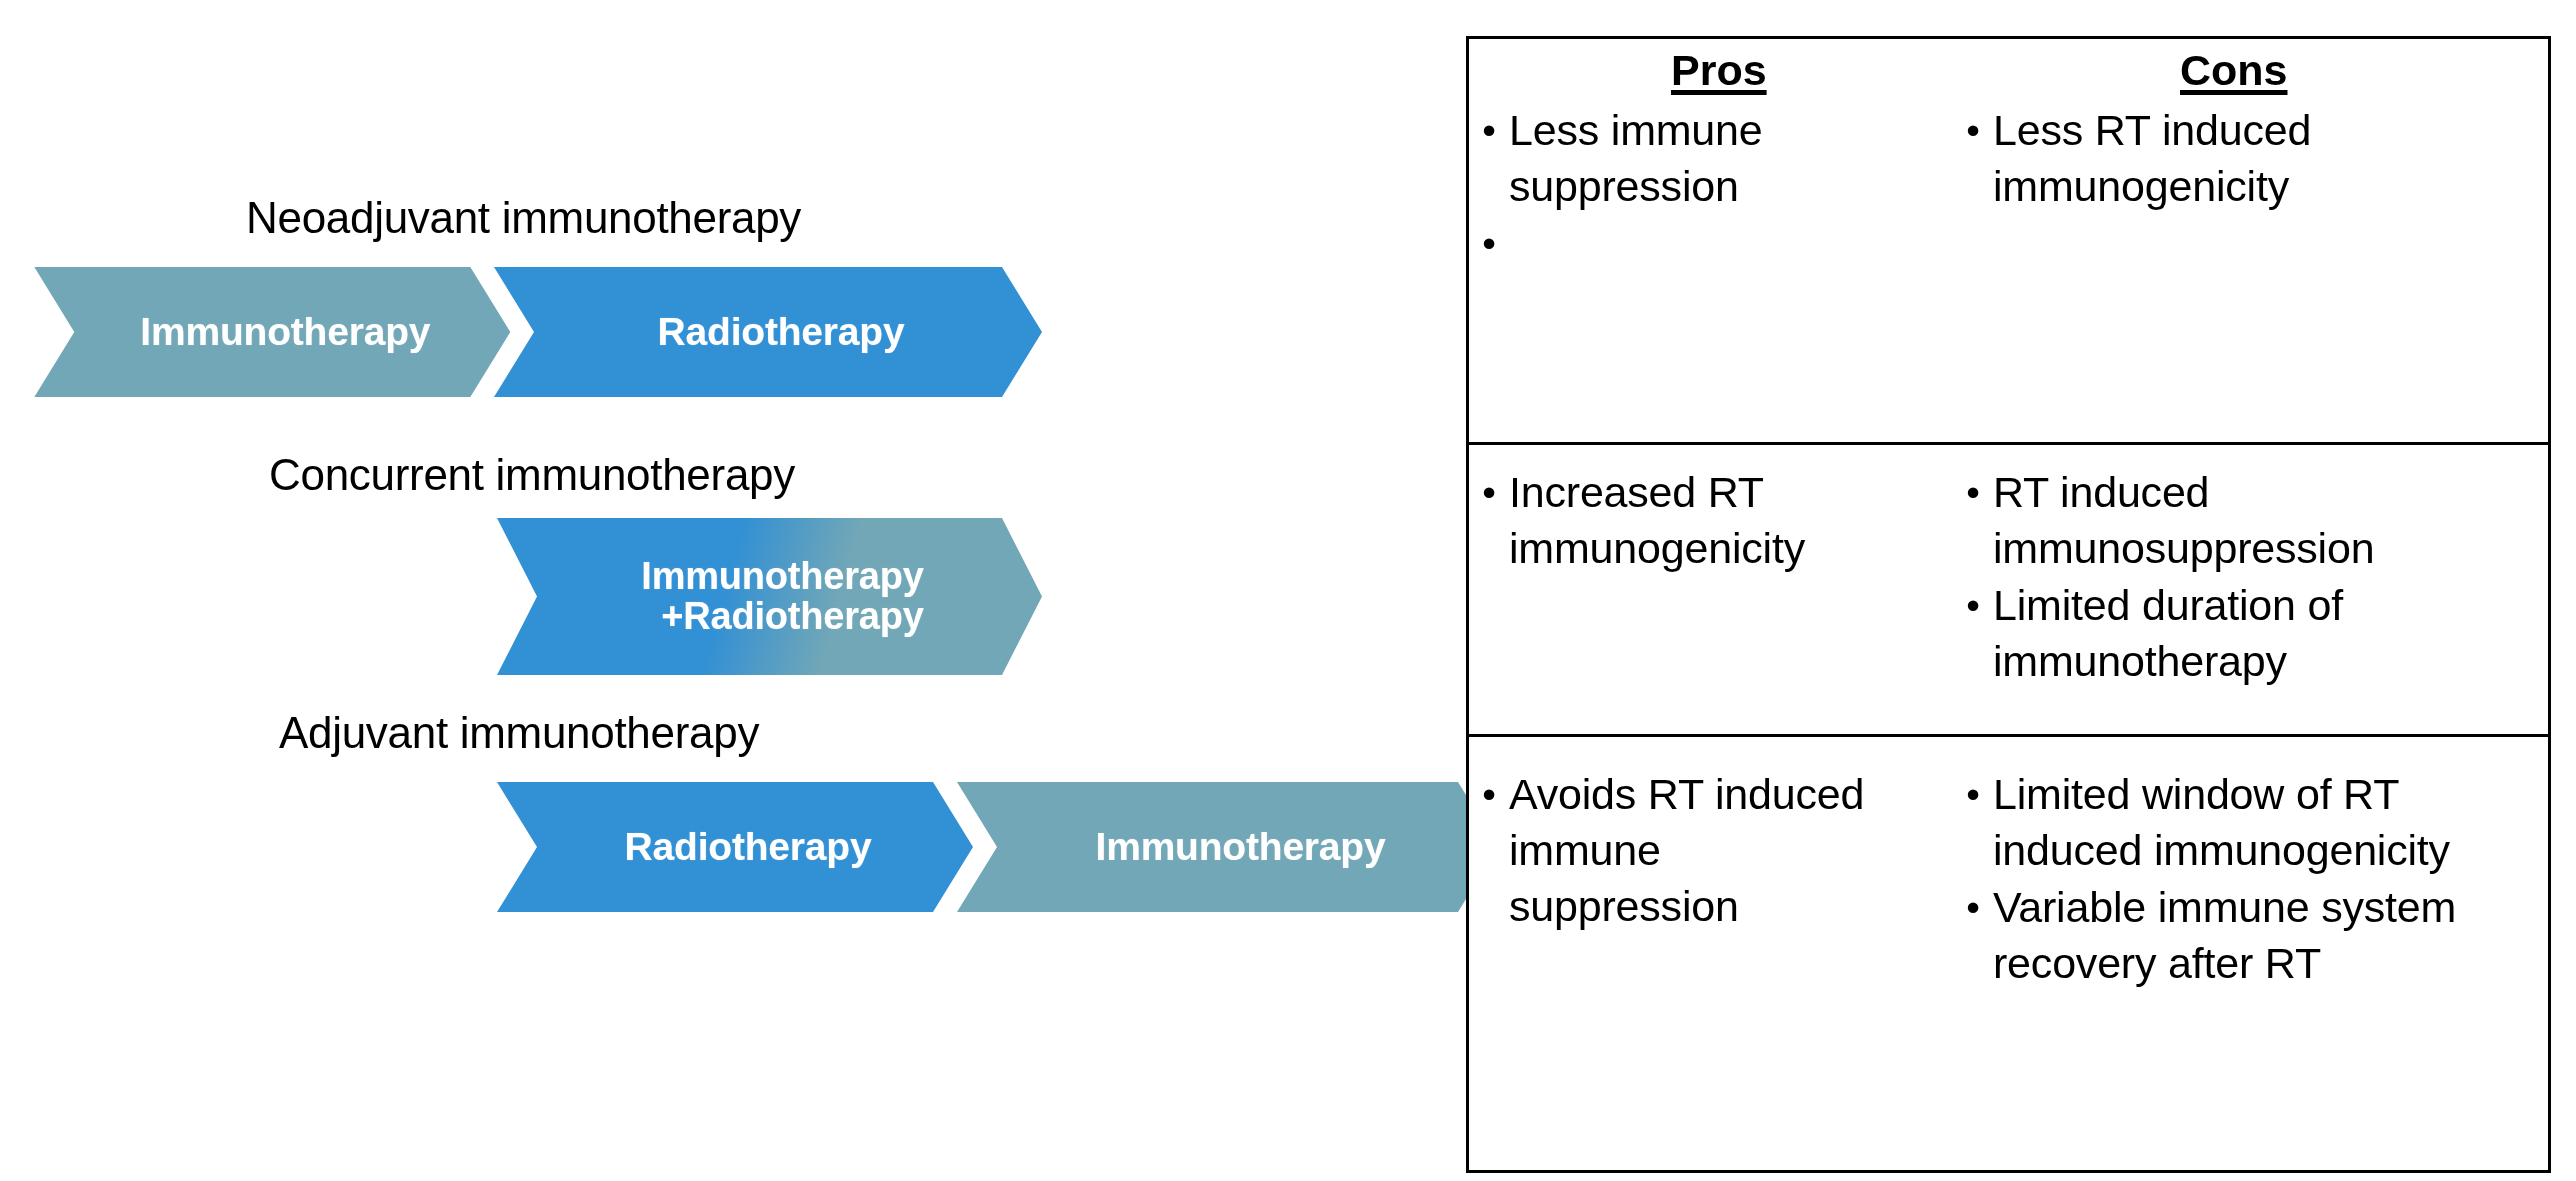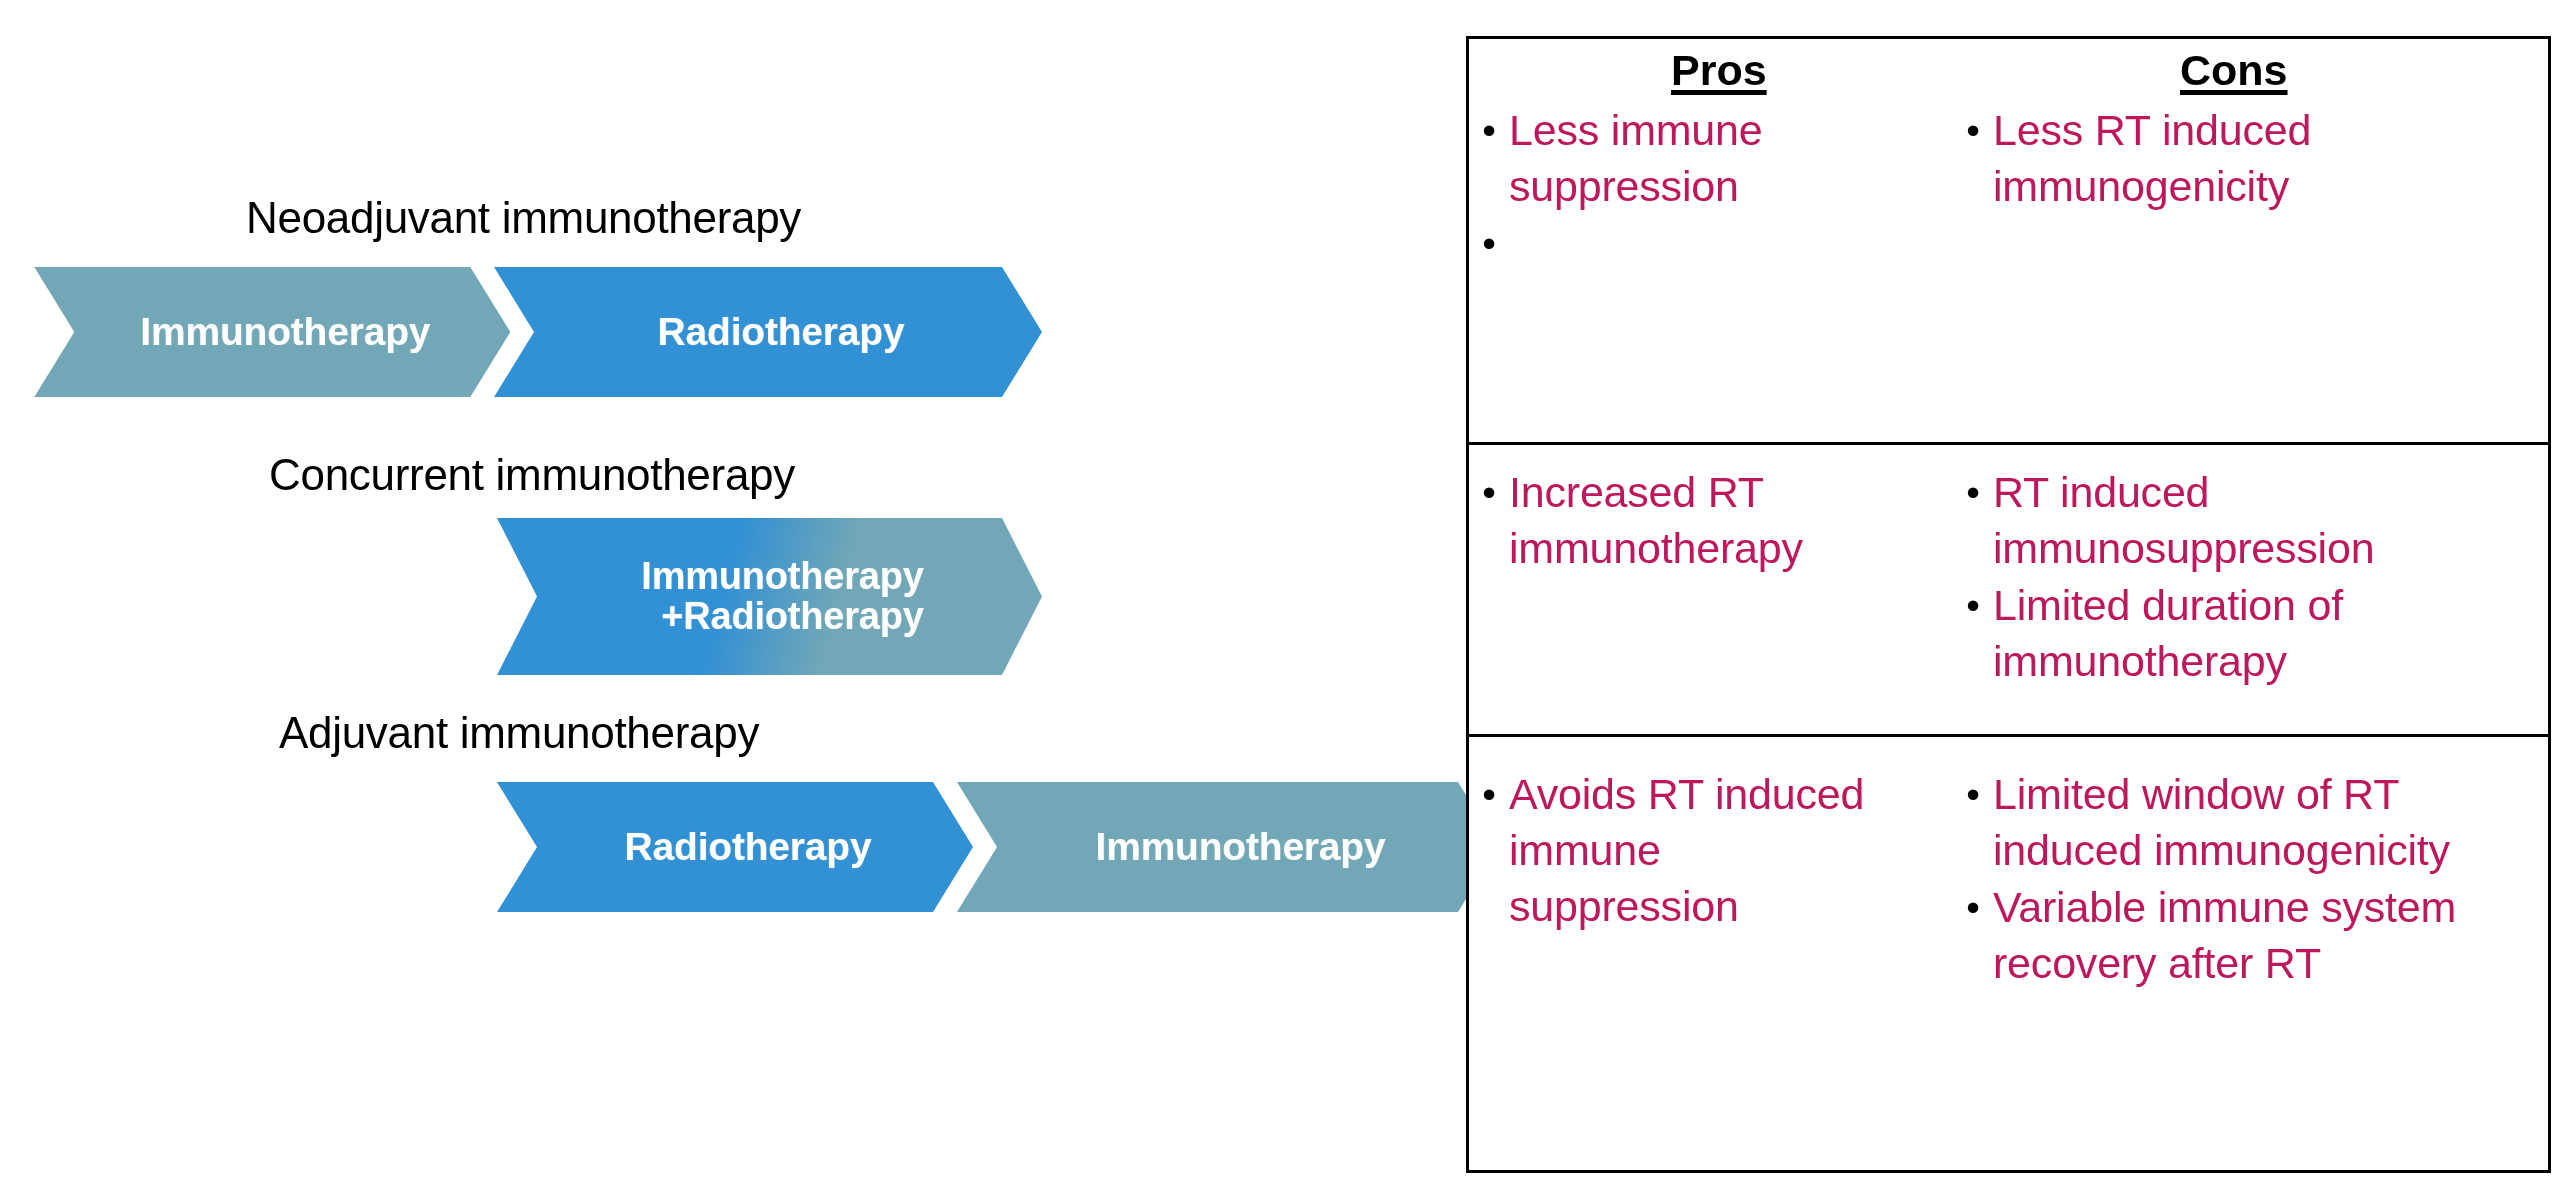--- a/index.html
+++ b/index.html
@@ -124,21 +124,21 @@
     width: 40px;
     min-width: 40px;
     text-align: center;
     font-size: 39px;
     line-height: 56px;
     color: #000000;
   }
   .pc-text {
     font-size: 43px;
     line-height: 1.30;
-    color: #be185d;
+    color: #000000;
     letter-spacing: -0.2px;
   }
   .pc-col.pros .pc-text { max-width: 359px; }
   .pc-col.cons .pc-text { max-width: 470px; }
 </style>
 </head>
 <body>
 
 <div id="flow-panel">
 
@@ -201,21 +201,21 @@
         <span class="pc-bullet">•</span>
         <span class="pc-text">Less RT induced immunogenicity</span>
       </div>
     </div>
   </div>
 
   <div class="pc-row" style="height:292px;">
     <div class="pc-col pros" style="padding-top:19.6px;">
       <div class="pc-item">
         <span class="pc-bullet">•</span>
-        <span class="pc-text">Increased RT immunotherapy</span>
+        <span class="pc-text">Increased RT immunogenicity</span>
       </div>
     </div>
     <div class="pc-col cons" style="padding-top:19.6px;">
       <div class="pc-item">
         <span class="pc-bullet">•</span>
         <span class="pc-text">RT induced immunosuppression</span>
       </div>
       <div class="pc-item">
         <span class="pc-bullet">•</span>
         <span class="pc-text">Limited duration of immunotherapy</span>

